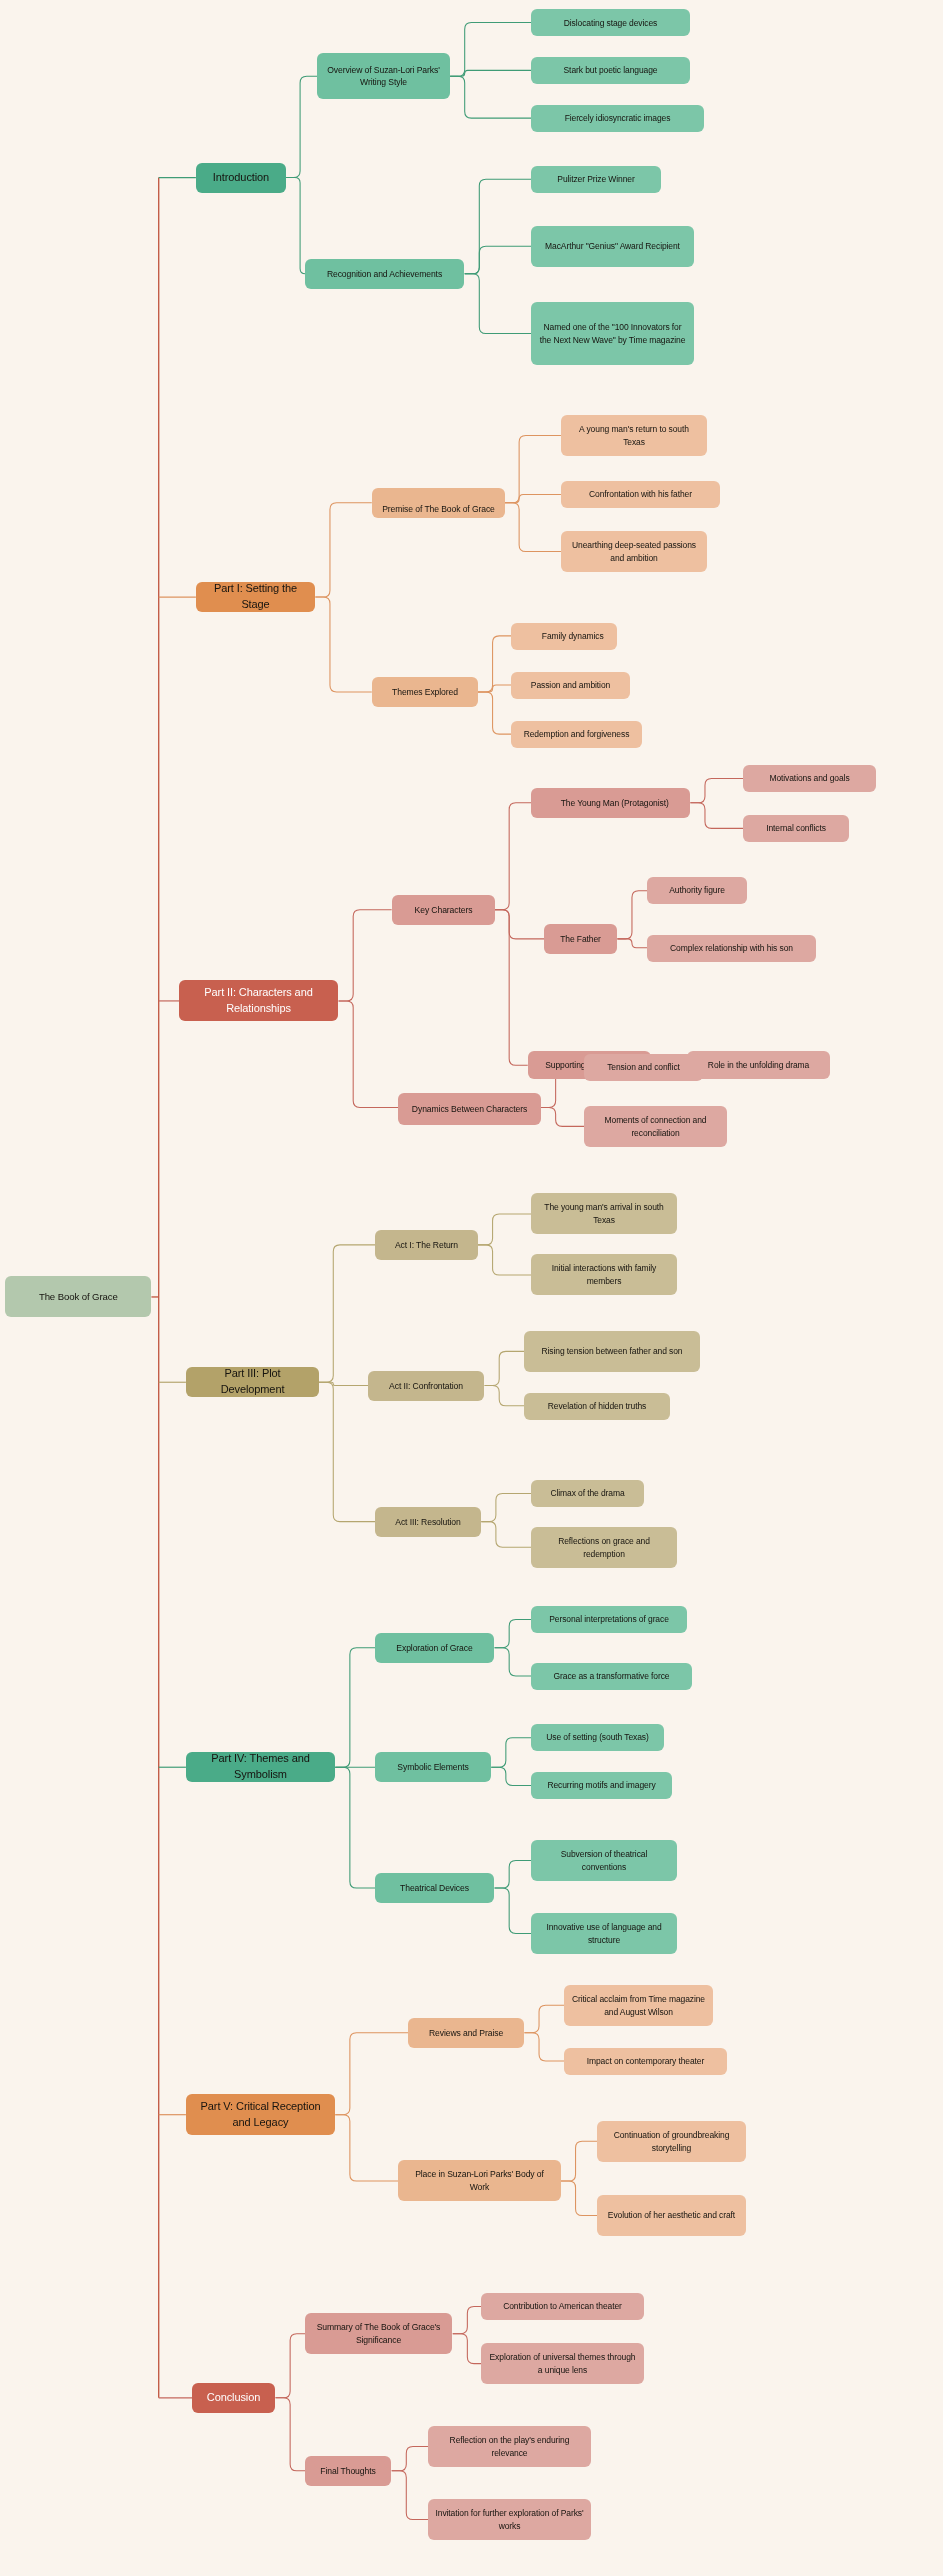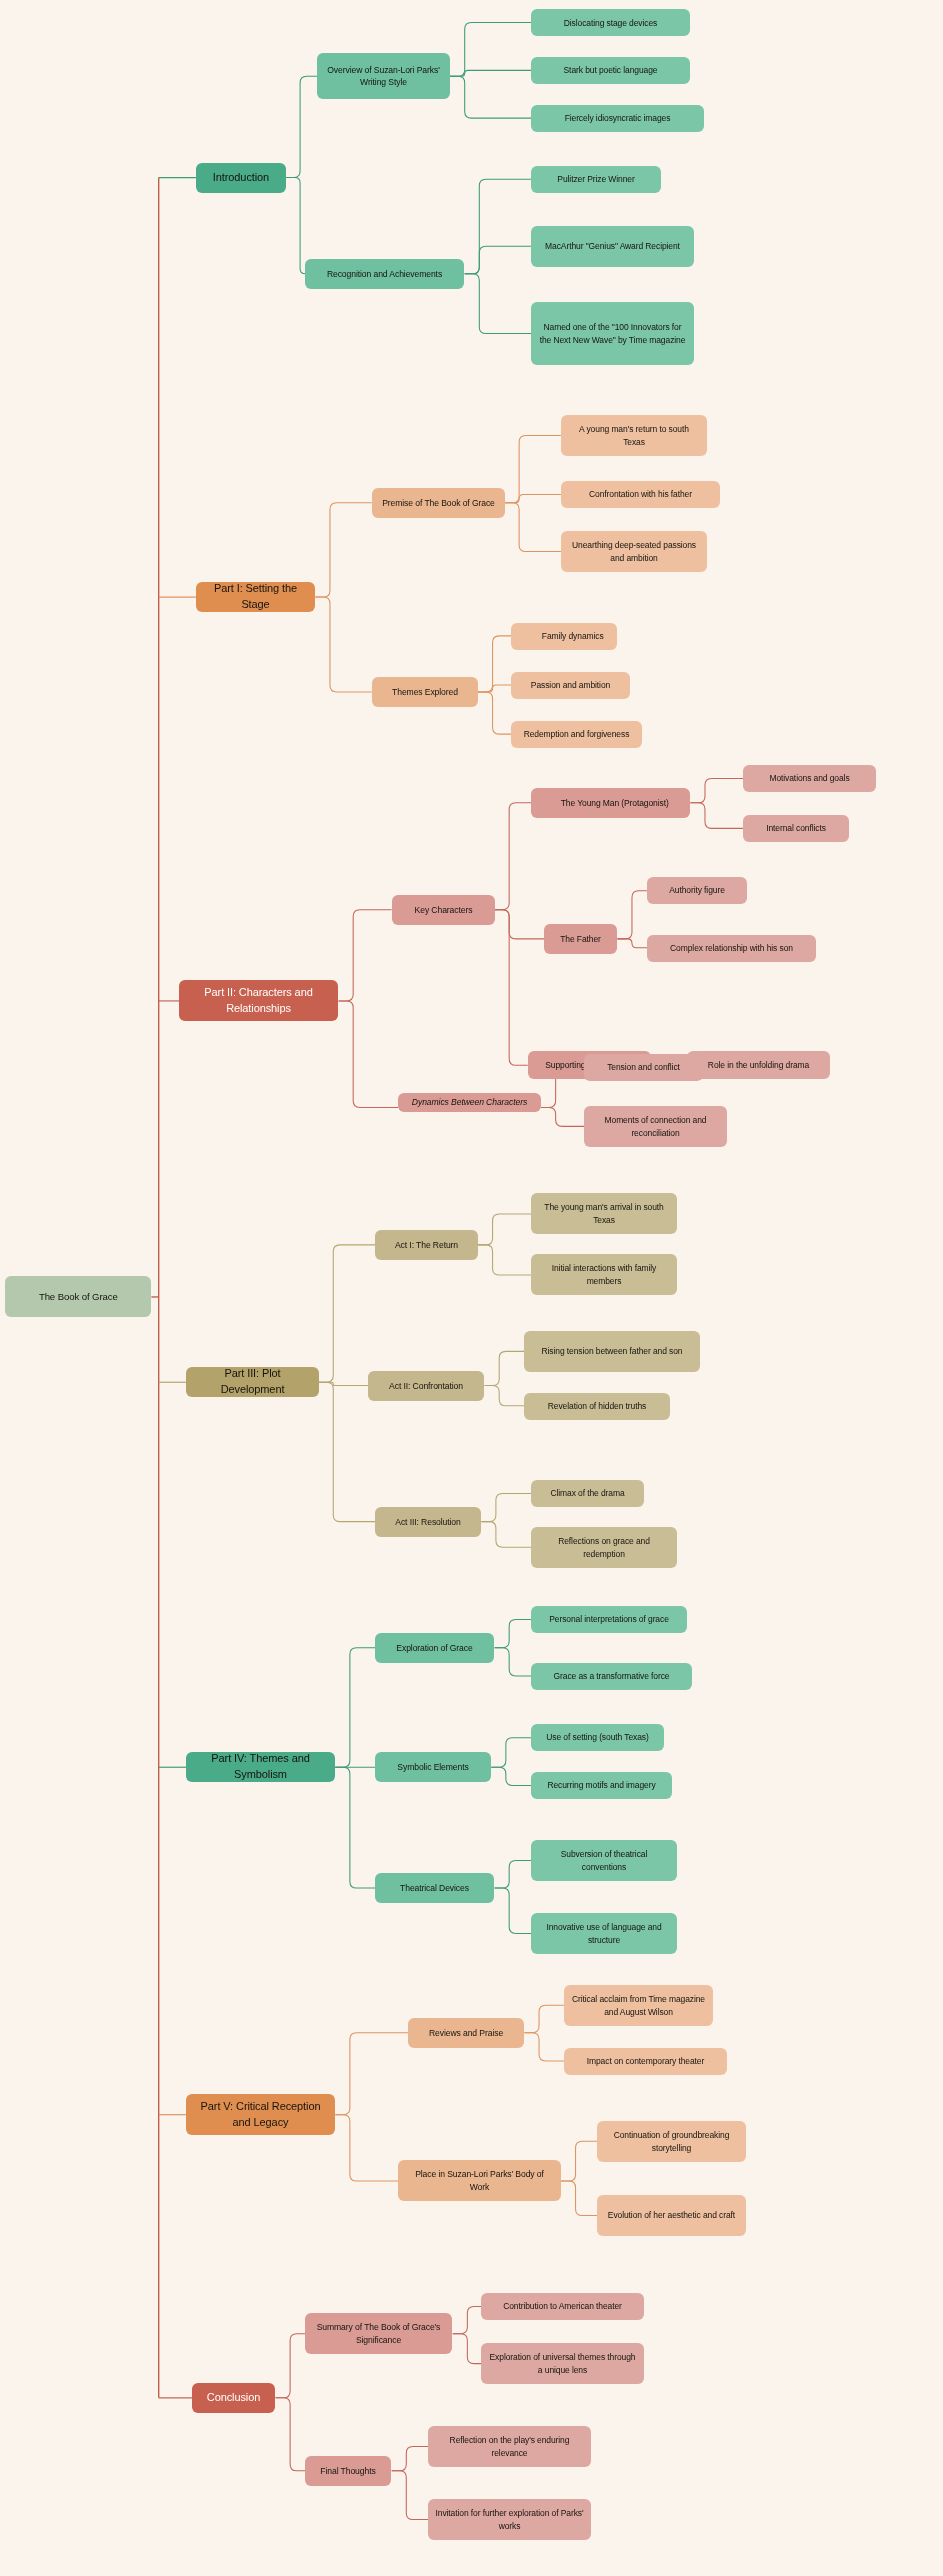--- a/index.html
+++ b/index.html
@@ -150,21 +150,21 @@
       </div>
       <div class="node lvl3" style="left: 531px; top: 226px; width: 163px; height: 41px; background: rgb(124, 198, 168); color: rgb(22, 20, 15);">
         <span>MacArthur "Genius" Award Recipient</span>
       </div>
       <div class="node lvl3" style="left: 531px; top: 302px; width: 163px; height: 63px; background: rgb(124, 198, 168); color: rgb(22, 20, 15);">
         <span>Named one of the "100 Innovators for the Next New Wave" by Time magazine</span>
       </div>
       <div class="node lvl1" style="left: 196px; top: 582px; width: 119px; height: 30px; background: rgb(224, 142, 79); color: rgb(22, 20, 15);">
         <span>Part I: Setting the Stage</span>
       </div>
-      <div class="node lvl2" style="left: 372px; top: 488px; width: 133px; height: 30px; background: rgb(234, 182, 143); color: rgb(22, 20, 15);">
+      <div class="node lvl2" style="left: 372px; top: 488px; width: 133px; height: 30px; background: rgb(234, 182, 143); color: rgb(22, 20, 15); align-items: flex-end;">
         <span>Premise of The Book of Grace</span>
       </div>
       <div class="node lvl3" style="left: 561px; top: 415px; width: 146px; height: 41px; background: rgb(238, 192, 160); color: rgb(22, 20, 15);">
         <span>A young man's return to south Texas</span>
       </div>
       <div class="node lvl3" style="left: 561px; top: 481px; width: 159px; height: 26.5px; background: rgb(238, 192, 160); color: rgb(22, 20, 15);">
         <span>Confrontation with his father</span>
       </div>
       <div class="node lvl3" style="left: 561px; top: 531px; width: 146px; height: 41px; background: rgb(238, 192, 160); color: rgb(22, 20, 15);">
         <span>Unearthing deep-seated passions and ambition</span>
@@ -204,21 +204,21 @@
       </div>
       <div class="node lvl3" style="left: 647px; top: 935px; width: 169px; height: 26.5px; background: rgb(221, 168, 161); color: rgb(22, 20, 15);">
         <span>Complex relationship with his son</span>
       </div>
       <div class="node lvl3" style="left: 528px; top: 1051px; width: 123px; height: 28px; background: rgb(217, 155, 148); color: rgb(22, 20, 15);">
         <span>Supporting Character(s)</span>
       </div>
       <div class="node lvl3" style="left: 687px; top: 1051px; width: 143px; height: 28px; background: rgb(221, 168, 161); color: rgb(22, 20, 15);">
         <span>Role in the unfolding drama</span>
       </div>
-      <div class="node lvl2" style="left: 398px; top: 1093px; width: 143px; height: 19px; background: rgb(217, 155, 148); color: rgb(22, 20, 15); font-style: italic;">
+      <div class="node lvl2" style="left: 398px; top: 1093px; width: 143px; height: 32px; background: rgb(217, 155, 148); color: rgb(22, 20, 15);">
         <span>Dynamics Between Characters</span>
       </div>
       <div class="node lvl3" style="left: 584px; top: 1054px; width: 119px; height: 26.5px; background: rgb(221, 168, 161); color: rgb(22, 20, 15);">
         <span>Tension and conflict</span>
       </div>
       <div class="node lvl3" style="left: 584px; top: 1106px; width: 143px; height: 41px; background: rgb(221, 168, 161); color: rgb(22, 20, 15);">
         <span>Moments of connection and reconciliation</span>
       </div>
       <div class="node lvl1" style="left: 186px; top: 1367px; width: 133px; height: 30px; background: rgb(179, 162, 105); color: rgb(22, 20, 15);">
         <span>Part III: Plot Development</span>

